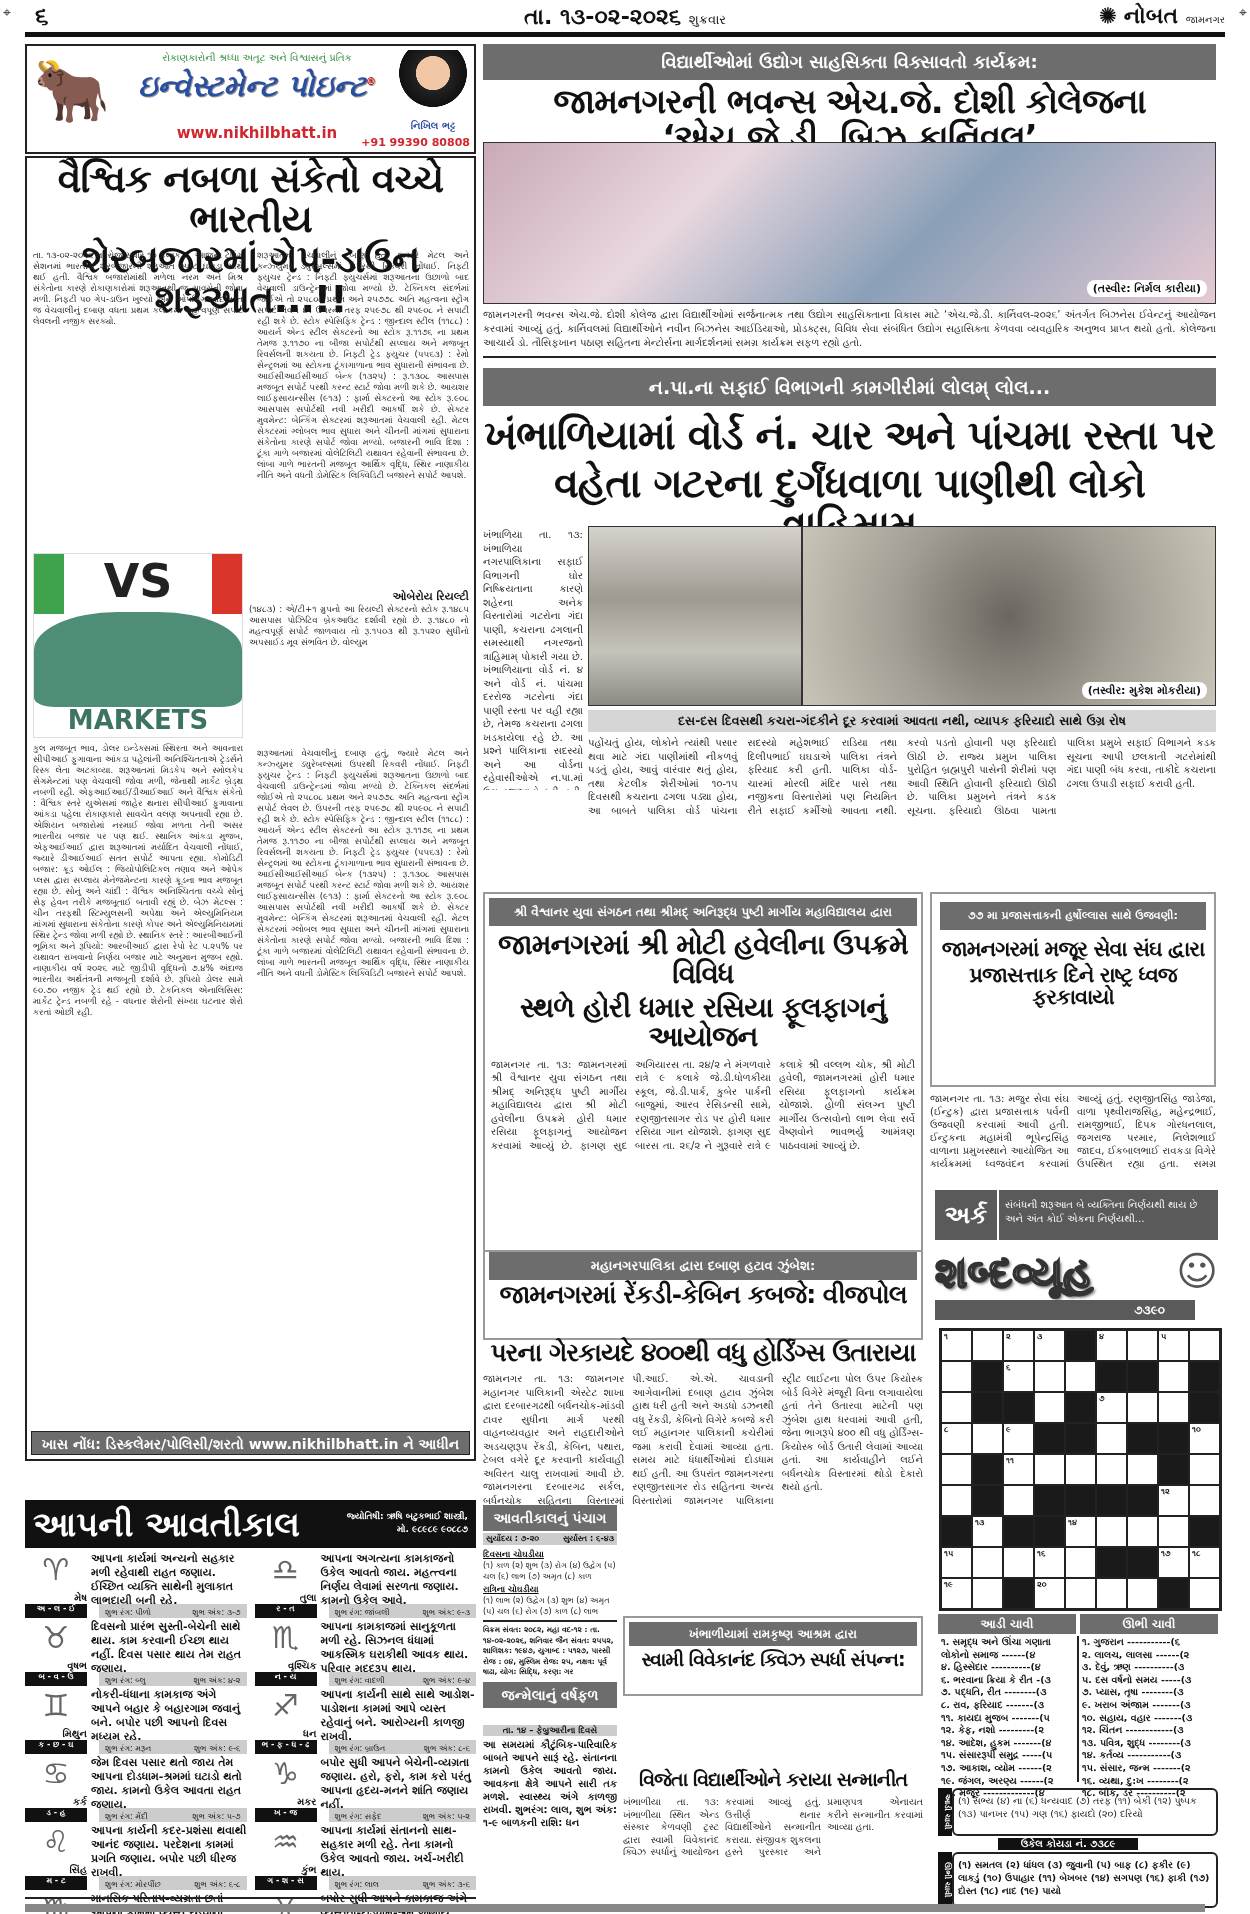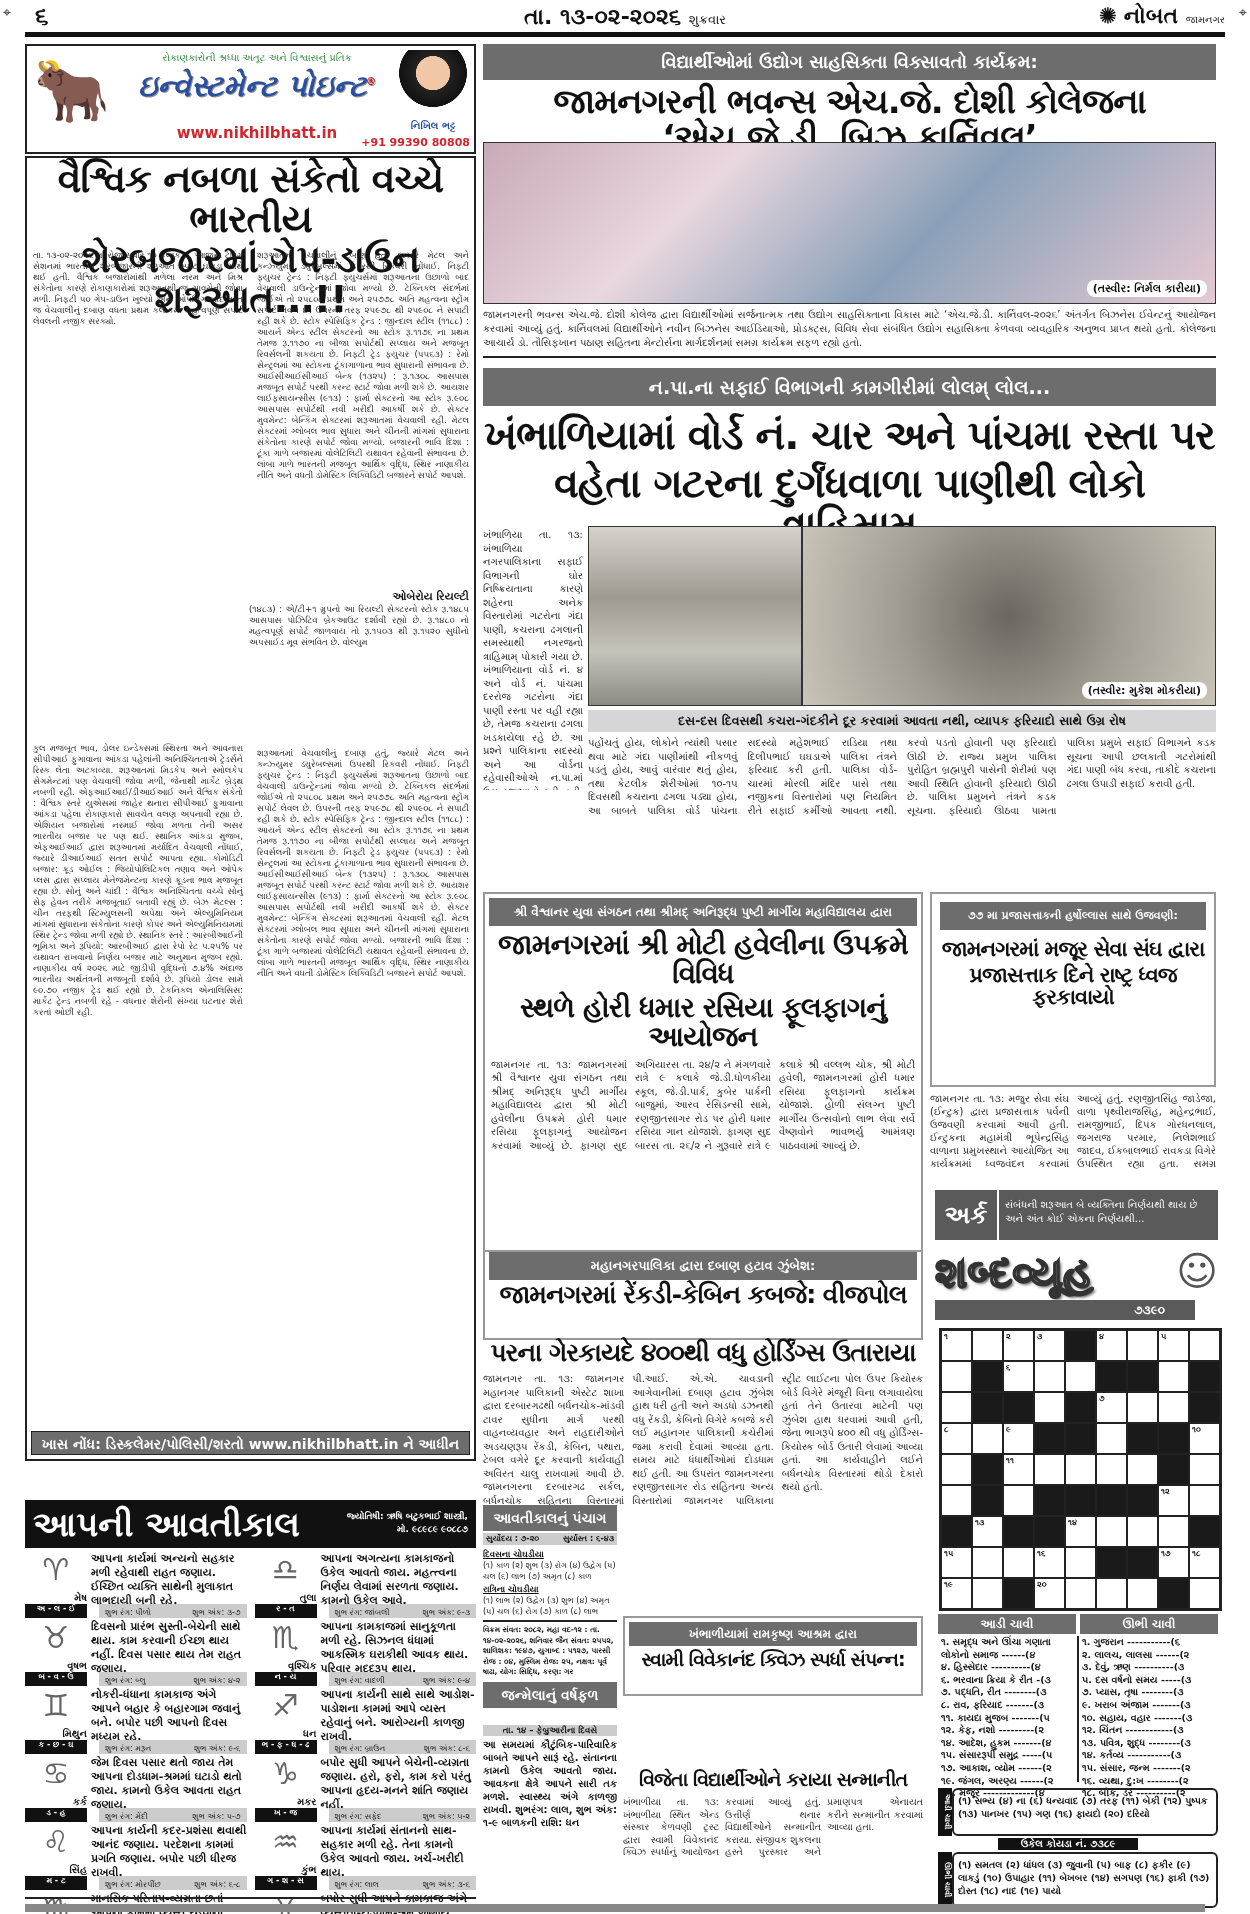--- a/index.html
+++ b/index.html
@@ -61,20 +61,27 @@
   <div class="abs" style="left:370px;top:4px;width:72px;height:66px;background:radial-gradient(circle at 50% 35%,#f1c7a6 30%,#222 31%,#111 60%,#fff 61%);border-radius:4px"></div>
   <div class="abs" style="left:368px;top:74px;width:76px;text-align:center;font-size:10px;font-weight:bold;color:#2b4fa0">નિખિલ ભટ્ટ</div>
   <div class="abs" style="right:4px;top:90px;font-size:11px;font-weight:bold;color:#d0262d">+91 99390 80808</div>
 </div>
 
 <div class="abs box" style="left:25px;top:156px;width:451px;height:1305px">
   <div class="h-big" style="font-size:38px;margin-top:2px">વૈશ્વિક નબળા સંકેતો વચ્ચે ભારતીય</div>
   <div class="h-big" style="font-size:38px">શેરબજારમાં ગેપ-ડાઉન શરૂઆત...!!</div>
   <div class="abs col" style="left:6px;top:92px;width:210px;height:300px">તા. ૧૩-૦૨-૨૦૨૬ ના રોજ સવારે ૧૦ કલાકે.... આજના ટ્રેડિંગ સેશનમાં ભારતીય શેરબજારની શરૂઆત સ્પષ્ટ ઘટાડા સાથે થઈ હતી. વૈશ્વિક બજારોમાંથી મળેલા નરમ અને મિશ્ર સંકેતોના કારણે રોકાણકારોમાં શરૂઆતથી જ સાવચેતી જોવા મળી. નિફટી ૫૦ ગેપ-ડાઉન ખુલ્યો અને ઓપનિંગ બાદ તરત જ વેચવાલીનું દબાણ વધતા પ્રથમ કલાકમાં મહત્વપૂર્ણ સપોર્ટ લેવલની નજીક સરક્યો.</div>
   <div class="abs col" style="left:230px;top:92px;width:212px;height:385px">શરૂઆતમાં વેચવાલીનું દબાણ હતું, જ્યારે મેટલ અને કન્ઝ્યુમર ડ્યુરેબલ્સમાં ઉપરથી રિકવરી નોંધાઈ. નિફ્ટી ફ્યુચર ટ્રેન્ડ : નિફ્ટી ફ્યુચર્સમાં શરૂઆતના ઉછાળો બાદ વેચવાલી ડાઉન્ટ્રેન્ડમાં જોવા મળ્યો છે. ટેક્નિકલ સંદર્ભમાં જોઈએ તો ૨૫૮૦૮ પ્રથમ અને ૨૫૭૭૮ અતિ મહત્વના સ્ટ્રોંગ સપોર્ટ લેવલ છે. ઉપરની તરફ ૨૫૯૭૮ થી ૨૫૯૦૮ ને સપાટી રહી શકે છે. સ્ટોક સ્પેસિફિક ટ્રેન્ડ : જીન્દાલ સ્ટીલ (૧૧૮૮) : આયર્ન એન્ડ સ્ટીલ સેક્ટરનો આ સ્ટોક રૂ.૧૧૭૬ ના પ્રથમ તેમજ રૂ.૧૧૭૦ ના બીજા સપોર્ટથી સપ્લાય અને મજબૂત રિવર્સલની શકયતા છે. નિફ્ટી ટ્રેડ ફ્યુચર (૫૫૬૩) : રેમો સેન્ટ્રલમાં આ સ્ટોકના ટૂંકાગાળાના ભાવ સુધારાની સંભાવના છે. આઈસીઆઈસીઆઈ બેન્ક (૧૩૨૫) : રૂ.૧૩૦૮ આસપાસ મજબૂત સપોર્ટ પરથી કરન્ટ સ્ટાર્ટ જોવા મળી શકે છે. આયશર લાઈફસાયન્સીસ (૯૧૩) : ફાર્મા સેક્ટરનો આ સ્ટોક રૂ.૯૦૮ આસપાસ સપોર્ટથી નવી ખરીદી આકર્ષી શકે છે. સેક્ટર મુવમેન્ટ: બેન્કિંગ સેક્ટરમાં શરૂઆતમાં વેચવાલી રહી. મેટલ સેક્ટરમાં ગ્લોબલ ભાવ સુધારા અને ચીનની માંગમાં સુધારાના સંકેતોના કારણે સપોર્ટ જોવા મળ્યો. બજારની ભાવિ દિશા : ટૂંકા ગાળે બજારમાં વોલેટિલિટી યથાવત રહેવાની સંભાવના છે. લાંબા ગાળે ભારતની મજબૂત આર્થિક વૃદ્ધિ, સ્થિર નાણાકીય નીતિ અને વધતી ડોમેસ્ટિક લિક્વિડિટી બજારને સપોર્ટ આપશે.</div>
+  <div class="abs" style="left:6px;top:395px;width:210px;height:185px;background:#fff;border:1px solid #ddd">
+    <div class="abs" style="left:0;top:0;width:30px;height:60px;background:#3fa34d"></div>
+    <div class="abs" style="right:0;top:0;width:30px;height:60px;background:#d9352b"></div>
+    <div class="abs" style="left:0;right:0;top:0;text-align:center;font-size:46px;font-weight:bold;color:#222">VS</div>
+    <div class="abs" style="left:0;right:0;top:58px;height:95px;background:#4f8e76;border-radius:40% 40% 10% 10%"></div>
+    <div class="abs" style="left:0;right:0;bottom:2px;text-align:center;font-size:26px;font-weight:bold;color:#3d7460">MARKETS</div>
+  </div>
   <div class="abs" style="left:222px;top:432px;width:220px;text-align:right;font-size:11px;font-weight:bold">ઓબેરોય રિયલ્ટી</div>
   <div class="abs col" style="left:222px;top:446px;width:220px;height:140px">(૧૪૮૩) : એ/ટી+૧ ગ્રુપનો આ રિયલ્ટી સેક્ટરનો સ્ટોક રૂ.૧૪૮૫ આસપાસ પોઝિટિવ બ્રેકઆઉટ દર્શાવી રહ્યો છે. રૂ.૧૪૮૦ નો મહત્વપૂર્ણ સપોર્ટ જાળવાય તો રૂ.૧૫૦૩ થી રૂ.૧૫૨૦ સુધીનો અપસાઈડ મૂવ સંભવિત છે. વોલ્યુમ</div>
   <div class="abs col" style="left:6px;top:585px;width:210px;height:680px">કુલ મજબૂત ભાવ, ડોલર ઇન્ડેક્સમાં સ્થિરતા અને આવનારા સીપીઆઈ ફુગાવાના આંકડા પહેલાંની અનિશ્ચિતતાએ ટ્રેડર્સને રિસ્ક લેતા અટકાવ્યા. શરૂઆતમાં મિડકેપ અને સ્મોલકેપ સેગમેન્ટમાં પણ વેચવાલી જોવા મળી, જેનાથી માર્કેટ બ્રેડ્થ નબળી રહી. એફઆઈઆઈ/ડીઆઈઆઈ અને વૈશ્વિક સંકેતો : વૈશ્વિક સ્તરે યુએસમાં જાહેર થનારા સીપીઆઈ ફુગાવાના આંકડા પહેલા રોકાણકારો સાવચેત વલણ અપનાવી રહ્યા છે. એશિયન બજારોમાં નરમાઈ જોવા મળતા તેની અસર ભારતીય બજાર પર પણ થઈ. સ્થાનિક આંકડા મુજબ, એફઆઈઆઈ દ્વારા શરૂઆતમાં મર્યાદિત વેચવાલી નોંધાઈ, જ્યારે ડીઆઈઆઈ સતત સપોર્ટ આપતા રહ્યા. કોમોડિટી બજાર: ક્રૂડ ઓઈલ : જિયોપોલિટિકલ તણાવ અને ઓપેક પ્લસ દ્વારા સપ્લાય મેનેજમેન્ટના કારણે ક્રૂડના ભાવ મજબૂત રહ્યા છે. સોનું અને ચાંદી : વૈશ્વિક અનિશ્ચિતતા વચ્ચે સોનું સેફ હેવન તરીકે મજબૂતાઈ બતાવી રહ્યું છે. બેઝ મેટલ્સ : ચીન તરફથી સ્ટિમ્યુલસની અપેક્ષા અને એલ્યુમિનિયમ માંગમાં સુધારાના સંકેતોના કારણે કોપર અને એલ્યુમિનિયમમાં સ્થિર ટ્રેન્ડ જોવા મળી રહ્યો છે. સ્થાનિક સ્તરે : આરબીઆઈની ભૂમિકા અને રૂપિયો: આરબીઆઈ દ્વારા રેપો રેટ ૫.૨૫% પર યથાવત રાખવાનો નિર્ણય બજાર માટે અનુમાન મુજબ રહ્યો. નાણાકીય વર્ષ ૨૦૨૬ માટે જીડીપી વૃદ્ધિનો ૭.૪% અંદાજ ભારતીય અર્થતંત્રની મજબૂતી દર્શાવે છે. રૂપિયો ડોલર સામે ૯૦.૭૦ નજીક ટ્રેડ થઈ રહ્યો છે. ટેકનિકલ એનાલિસિસ: માર્કેટ ટ્રેન્ડ નબળી રહે - વધનાર શેરોની સંખ્યા ઘટનાર શેરો કરતાં ઓછી રહી.</div>
   <div class="abs col" style="left:230px;top:590px;width:212px;height:675px">શરૂઆતમાં વેચવાલીનું દબાણ હતું, જ્યારે મેટલ અને કન્ઝ્યુમર ડ્યુરેબલ્સમાં ઉપરથી રિકવરી નોંધાઈ. નિફ્ટી ફ્યુચર ટ્રેન્ડ : નિફ્ટી ફ્યુચર્સમાં શરૂઆતના ઉછાળો બાદ વેચવાલી ડાઉન્ટ્રેન્ડમાં જોવા મળ્યો છે. ટેક્નિકલ સંદર્ભમાં જોઈએ તો ૨૫૮૦૮ પ્રથમ અને ૨૫૭૭૮ અતિ મહત્વના સ્ટ્રોંગ સપોર્ટ લેવલ છે. ઉપરની તરફ ૨૫૯૭૮ થી ૨૫૯૦૮ ને સપાટી રહી શકે છે. સ્ટોક સ્પેસિફિક ટ્રેન્ડ : જીન્દાલ સ્ટીલ (૧૧૮૮) : આયર્ન એન્ડ સ્ટીલ સેક્ટરનો આ સ્ટોક રૂ.૧૧૭૬ ના પ્રથમ તેમજ રૂ.૧૧૭૦ ના બીજા સપોર્ટથી સપ્લાય અને મજબૂત રિવર્સલની શકયતા છે. નિફ્ટી ટ્રેડ ફ્યુચર (૫૫૬૩) : રેમો સેન્ટ્રલમાં આ સ્ટોકના ટૂંકાગાળાના ભાવ સુધારાની સંભાવના છે. આઈસીઆઈસીઆઈ બેન્ક (૧૩૨૫) : રૂ.૧૩૦૮ આસપાસ મજબૂત સપોર્ટ પરથી કરન્ટ સ્ટાર્ટ જોવા મળી શકે છે. આયશર લાઈફસાયન્સીસ (૯૧૩) : ફાર્મા સેક્ટરનો આ સ્ટોક રૂ.૯૦૮ આસપાસ સપોર્ટથી નવી ખરીદી આકર્ષી શકે છે. સેક્ટર મુવમેન્ટ: બેન્કિંગ સેક્ટરમાં શરૂઆતમાં વેચવાલી રહી. મેટલ સેક્ટરમાં ગ્લોબલ ભાવ સુધારા અને ચીનની માંગમાં સુધારાના સંકેતોના કારણે સપોર્ટ જોવા મળ્યો. બજારની ભાવિ દિશા : ટૂંકા ગાળે બજારમાં વોલેટિલિટી યથાવત રહેવાની સંભાવના છે. લાંબા ગાળે ભારતની મજબૂત આર્થિક વૃદ્ધિ, સ્થિર નાણાકીય નીતિ અને વધતી ડોમેસ્ટિક લિક્વિડિટી બજારને સપોર્ટ આપશે.</div>
   <div class="abs gray" style="left:4px;bottom:4px;width:439px;height:24px;font-size:14px;line-height:24px;border:1px solid #222">ખાસ નોંધ: ડિસ્કલેમર/પોલિસી/શરતો www.nikhilbhatt.in ને આધીન</div>
 </div>
 
 <div class="abs gray" style="left:483px;top:44px;width:733px;height:36px;font-size:18px;line-height:36px">વિદ્યાર્થીઓમાં ઉદ્યોગ સાહસિક્તા વિક્સાવતો કાર્યક્રમ:</div>
 <div class="abs h-big" style="left:483px;top:84px;width:733px;font-size:34px">જામનગરની ભવન્સ એચ.જે. દોશી કોલેજના ‘એચ.જે.ડી. બિઝ કાર્નિવલ’</div>
 <div class="abs ph" style="left:483px;top:142px;width:733px;height:162px;border:1px solid #333">
@@ -234,21 +241,21 @@
       <div>૧૪. કર્તવ્ય -----------(૩</div>
       <div>૧૫. સંસાર, જન્મ -------(૨</div>
       <div>૧૬. વ્યથા, દુ:ખ --------(૨</div>
       <div>૧૮. બીક, ડર ----------(૨</div>
     </div>
 </div>
 
 <div class="abs" style="left:938px;top:1788px;width:280px;height:118px">
   <div style="display:flex;height:48px">
     <div style="width:14px;background:#111;color:#fff;font-size:8px;font-weight:bold;writing-mode:vertical-rl;text-align:center">આડી ચાવી</div>
-    <div style="flex:1;border:2px solid #222;border-radius:6px;font-size:9.5px;font-weight:bold;padding:4px;line-height:13px">(૧) સભ્ય (૪) ના (૬) ધન્યવાદ (૭) તરફ (૧૧) બેકી (૧૨) પુષ્પક (૧૩) પાનખર (૧૫) ગણ (૧૬) ફાયદો (૨૦) દરિયો</div>
+    <div style="flex:1;border:2px solid #222;border-radius:6px;font-size:9.5px;font-weight:normal;padding:4px;line-height:13px">(૧) સભ્ય (૪) ના (૬) ધન્યવાદ (૭) તરફ (૧૧) બેકી (૧૨) પુષ્પક (૧૩) પાનખર (૧૫) ગણ (૧૬) ફાયદો (૨૦) દરિયો</div>
   </div>
   <div style="background:#111;color:#fff;font-size:10px;font-weight:bold;text-align:center;margin:2px 0 2px 60px;width:140px">ઉકેલ કોયડા નં. ૭૩૮૯</div>
   <div style="display:flex;height:56px">
     <div style="width:14px;background:#111;color:#fff;font-size:8px;font-weight:bold;writing-mode:vertical-rl;text-align:center">ઊભી ચાવી</div>
     <div style="flex:1;border:2px solid #222;border-radius:6px;font-size:9.5px;font-weight:bold;padding:4px;line-height:13px">(૧) સમતલ (૨) ધાંધલ (૩) જુવાની (૫) બાફ (૮) ફકીર (૯) લાકડું (૧૦) ઉપાહાર (૧૧) બેખબર (૧૪) સગપણ (૧૬) ફાકી (૧૭) દોસ્ત (૧૮) નાદ (૧૯) પાયો</div>
   </div>
 </div>
 
 <div class="abs box" style="left:483px;top:1252px;width:440px;height:88px;border-color:#999;border-top:none">
   <div class="gray" style="margin:0 4px;height:28px;font-size:13px;line-height:28px">મહાનગરપાલિકા દ્વારા દબાણ હટાવ ઝુંબેશ:</div>

